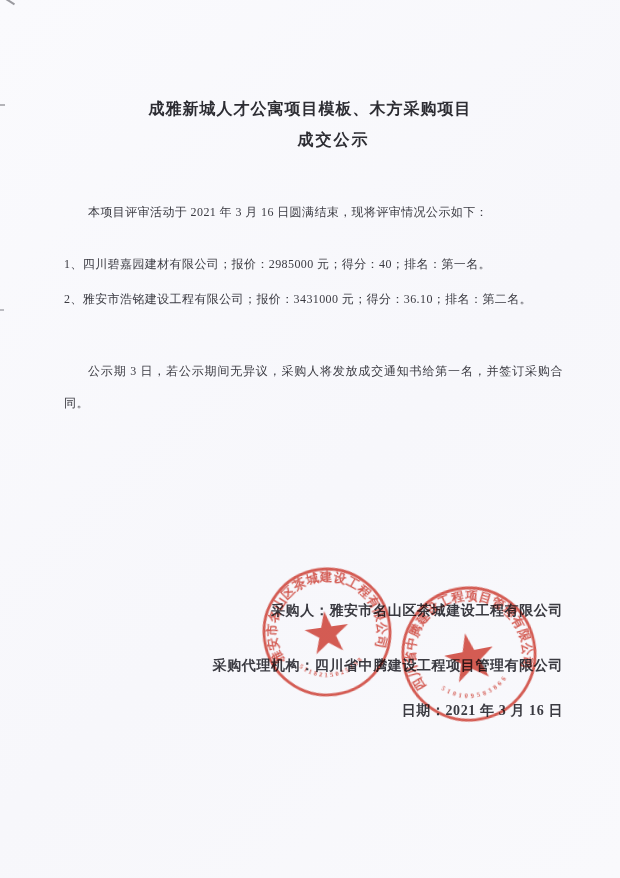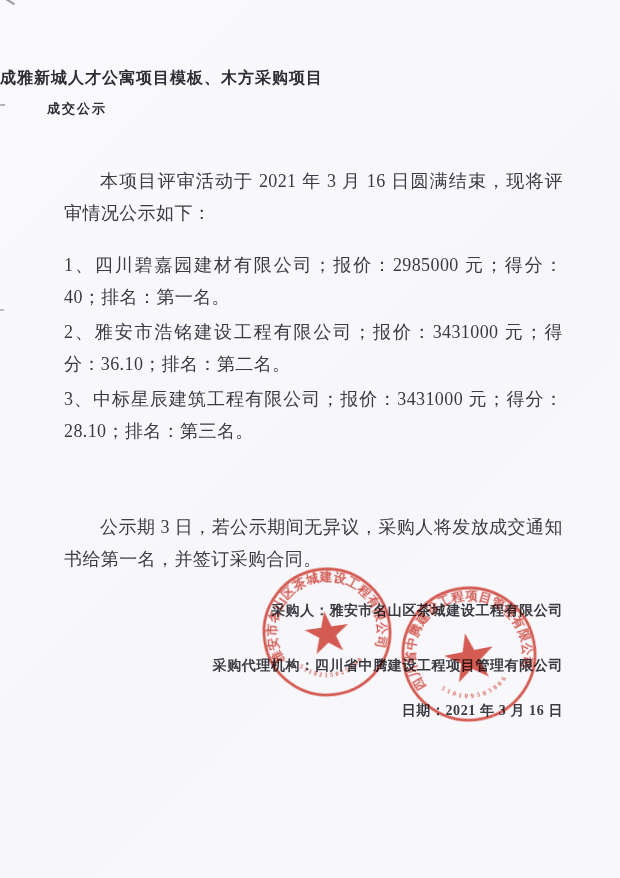--- a/index.html
+++ b/index.html
@@ -18,52 +18,52 @@
     color: #3a3a41;
   }
   
   .artifact { position: absolute; background: #4a4a52; opacity: .55; }
   .artifact.corner { left: -4px; top: -2px; width: 20px; height: 2px; transform: rotate(32deg); }
   .artifact.edge1  { left: 0; top: 104px; width: 5px; height: 2px; opacity: .4; }
   .artifact.edge2  { left: 0; top: 309px; width: 4px; height: 2px; opacity: .35; }
 
   .content { position: absolute; inset: 0; }
 
-  .title-block { margin-top: 68px; text-align: left; color: #2d2d33; }
+  .title-block { margin-top: 99px; text-align: center; color: #2d2d33; }
   .title-line1 {
     margin: 0;
     font-size: 16px;
     line-height: 20px;
     font-weight: 700;
     letter-spacing: 1px;
   }
   .title-line2 {
     margin: 12px 0 0 0;
-    font-size: 13px;
+    font-size: 16px;
     line-height: 18px;
     font-weight: 700;
     letter-spacing: 2px;
     padding-left: 47px;
   }
 
   .text-col { margin: 0 57px 0 64px; }
 
   .para {
     margin: 0;
-    font-size: 18px;
+    font-size: 12px;
     line-height: 32px;
     letter-spacing: 0.4px;
     text-align: justify;
   }
   .indent { text-indent: 2em; }
   .intro   { margin-top: 47px; }
   .items   { margin-top: 20px; }
   .items p { margin: 0; }
   .items p + p { margin-top: 3px; font-family: Liberation Serif, serif; }
-  .closing { margin-top: 64px; }
+  .closing { margin-top: 40px; }
 
   .signature-block {
     position: absolute;
     right: 57px;
     left: 64px;
     top: 0;
     height: 100%;
     pointer-events: none;
   }
   .sig-line {
@@ -112,21 +112,20 @@
       <p class="title-line1">成雅新城人才公寓项目模板、木方采购项目</p>
       <p class="title-line2">成交公示</p>
     </div>
 
     <div class="text-col">
       <p class="para indent intro">本项目评审活动于 2021 年 3 月 16 日圆满结束，现将评审情况公示如下：</p>
 
       <div class="items">
         <p class="para">1、四川碧嘉园建材有限公司；报价：2985000 元；得分：40；排名：第一名。</p>
         <p class="para">2、雅安市浩铭建设工程有限公司；报价：3431000 元；得分：36.10；排名：第二名。</p>
-        <p class="para">3、中标星辰建筑工程有限公司；报价：3431000 元；得分：28.10；排名：第三名。</p>
       </div>
 
       <p class="para indent closing">公示期 3 日，若公示期间无异议，采购人将发放成交通知书给第一名，并签订采购合同。</p>
     </div>
 
     <div class="signature-block">
       <p class="sig-line sig-purchaser">采购人：雅安市名山区茶城建设工程有限公司</p>
       <p class="sig-line sig-agency">采购代理机构：四川省中腾建设工程项目管理有限公司</p>
       <p class="sig-line sig-date">日期：2021 年 3 月 16 日</p>
     </div>

